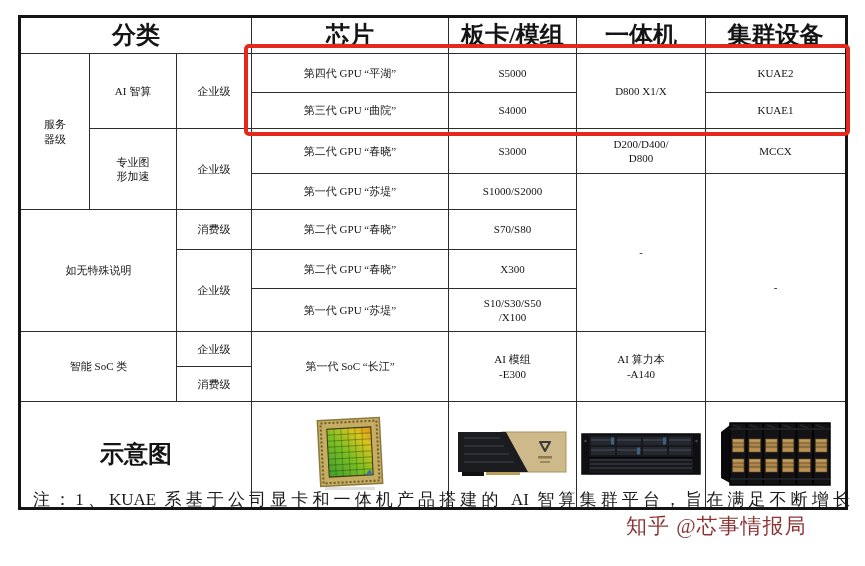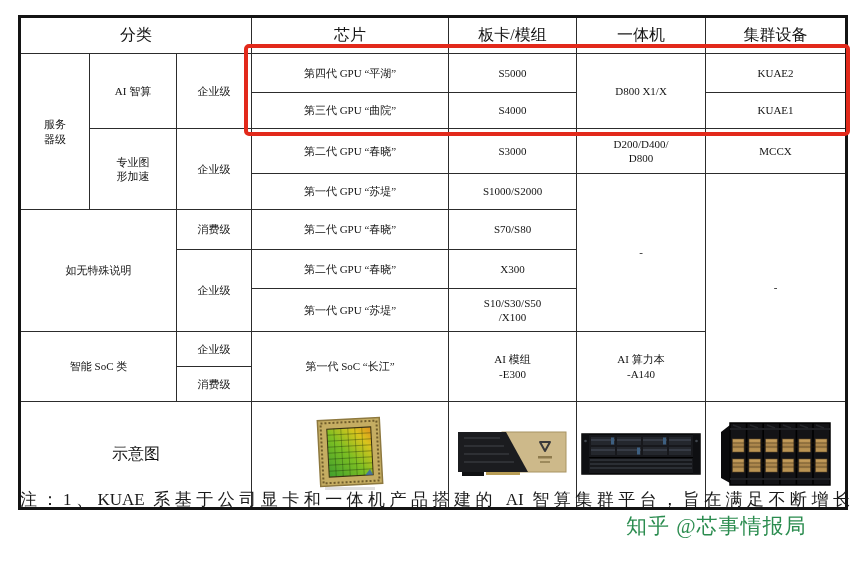--- a/index.html
+++ b/index.html
@@ -12,35 +12,35 @@
     border-collapse:collapse;table-layout:fixed;width:827px;
     border:3px solid #141414;
   }
   table.product td{
     border:1px solid #2c2c2c;
     text-align:center;vertical-align:middle;
     font-size:11px;line-height:1.3;color:#141414;
     padding:1px 2px;white-space:pre-line;
     overflow:hidden;
   }
-  table.product td.hd{font-weight:normal;font-size:16px;}
+  table.product td.hd{font-weight:bold;font-size:24px;}
   table.product td.imgcell{padding:0;}
   .red-box{
     position:absolute;left:244px;top:44px;width:606px;height:92px;
     border:4px solid #e2291b;border-radius:5px;
     box-sizing:border-box;pointer-events:none;
   }
   .notes{
     position:absolute;left:20px;top:487px;width:830px;
     font-size:17px;line-height:1.5;color:#1a1a1a;
   }
-  .notes .jline{text-align:justify;text-align-last:justify;}
+  .notes .jline{text-align:justify;text-align-last:justify;margin-left:13px;}
   .watermark{
     position:absolute;left:626px;top:512px;
-    font-size:21px;letter-spacing:1px;color:#15803d;opacity:0.9;
+    font-size:21px;letter-spacing:1px;color:#7f1d1d;opacity:0.9;
     white-space:nowrap;
   }
   .imgbox{display:flex;align-items:center;justify-content:center;width:100%;height:100%;}
   svg{display:block;}
 </style>
 </head>
 <body>
 
 <div class="page">
 

